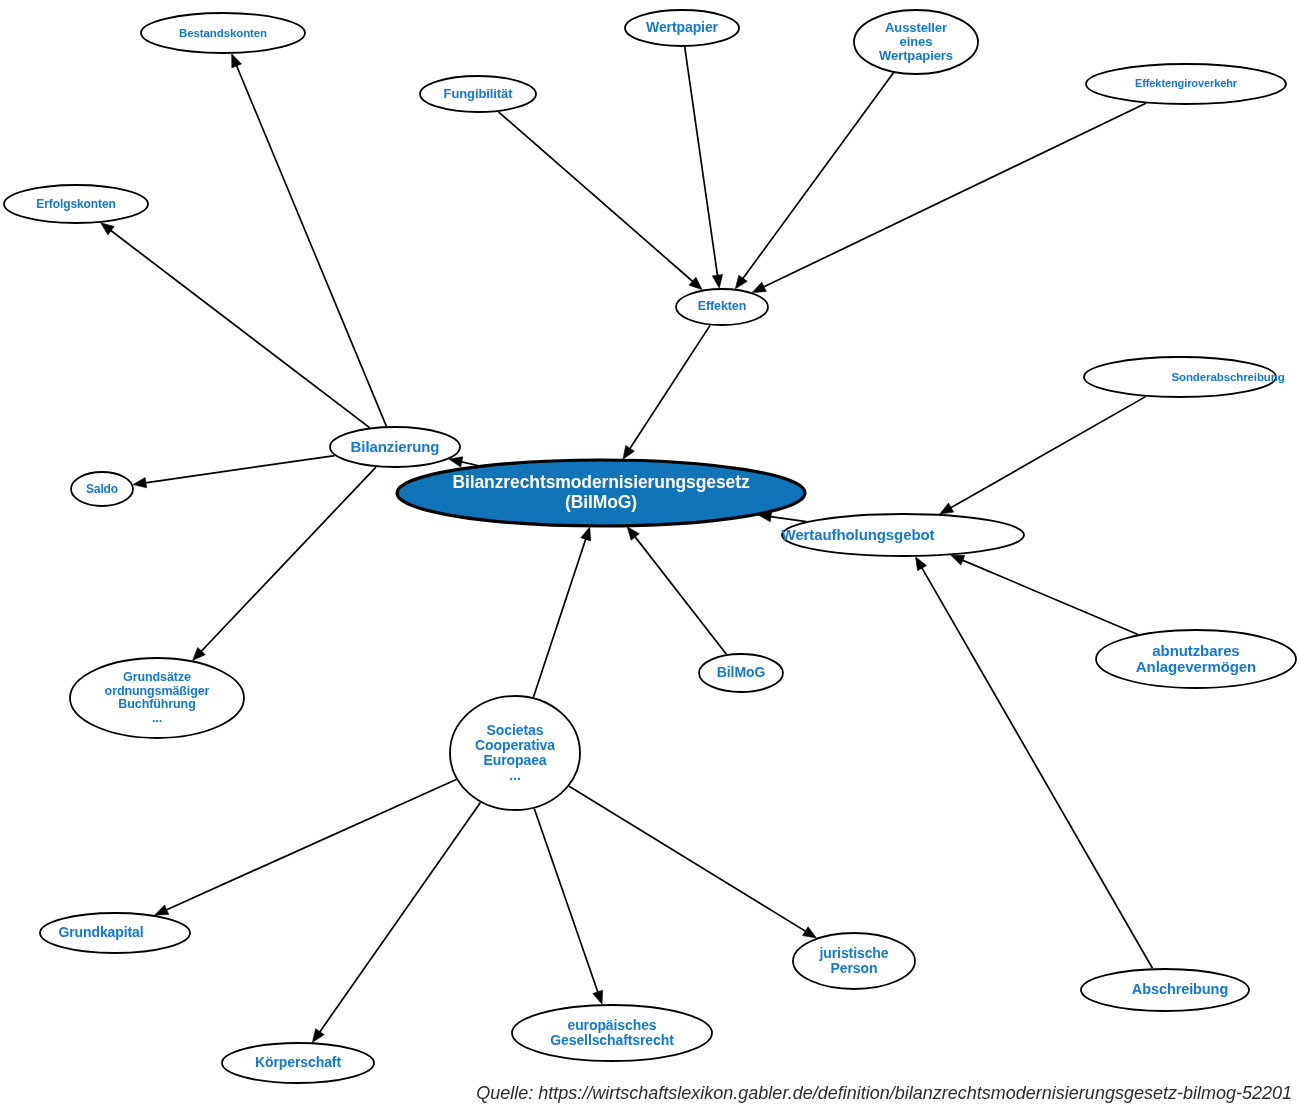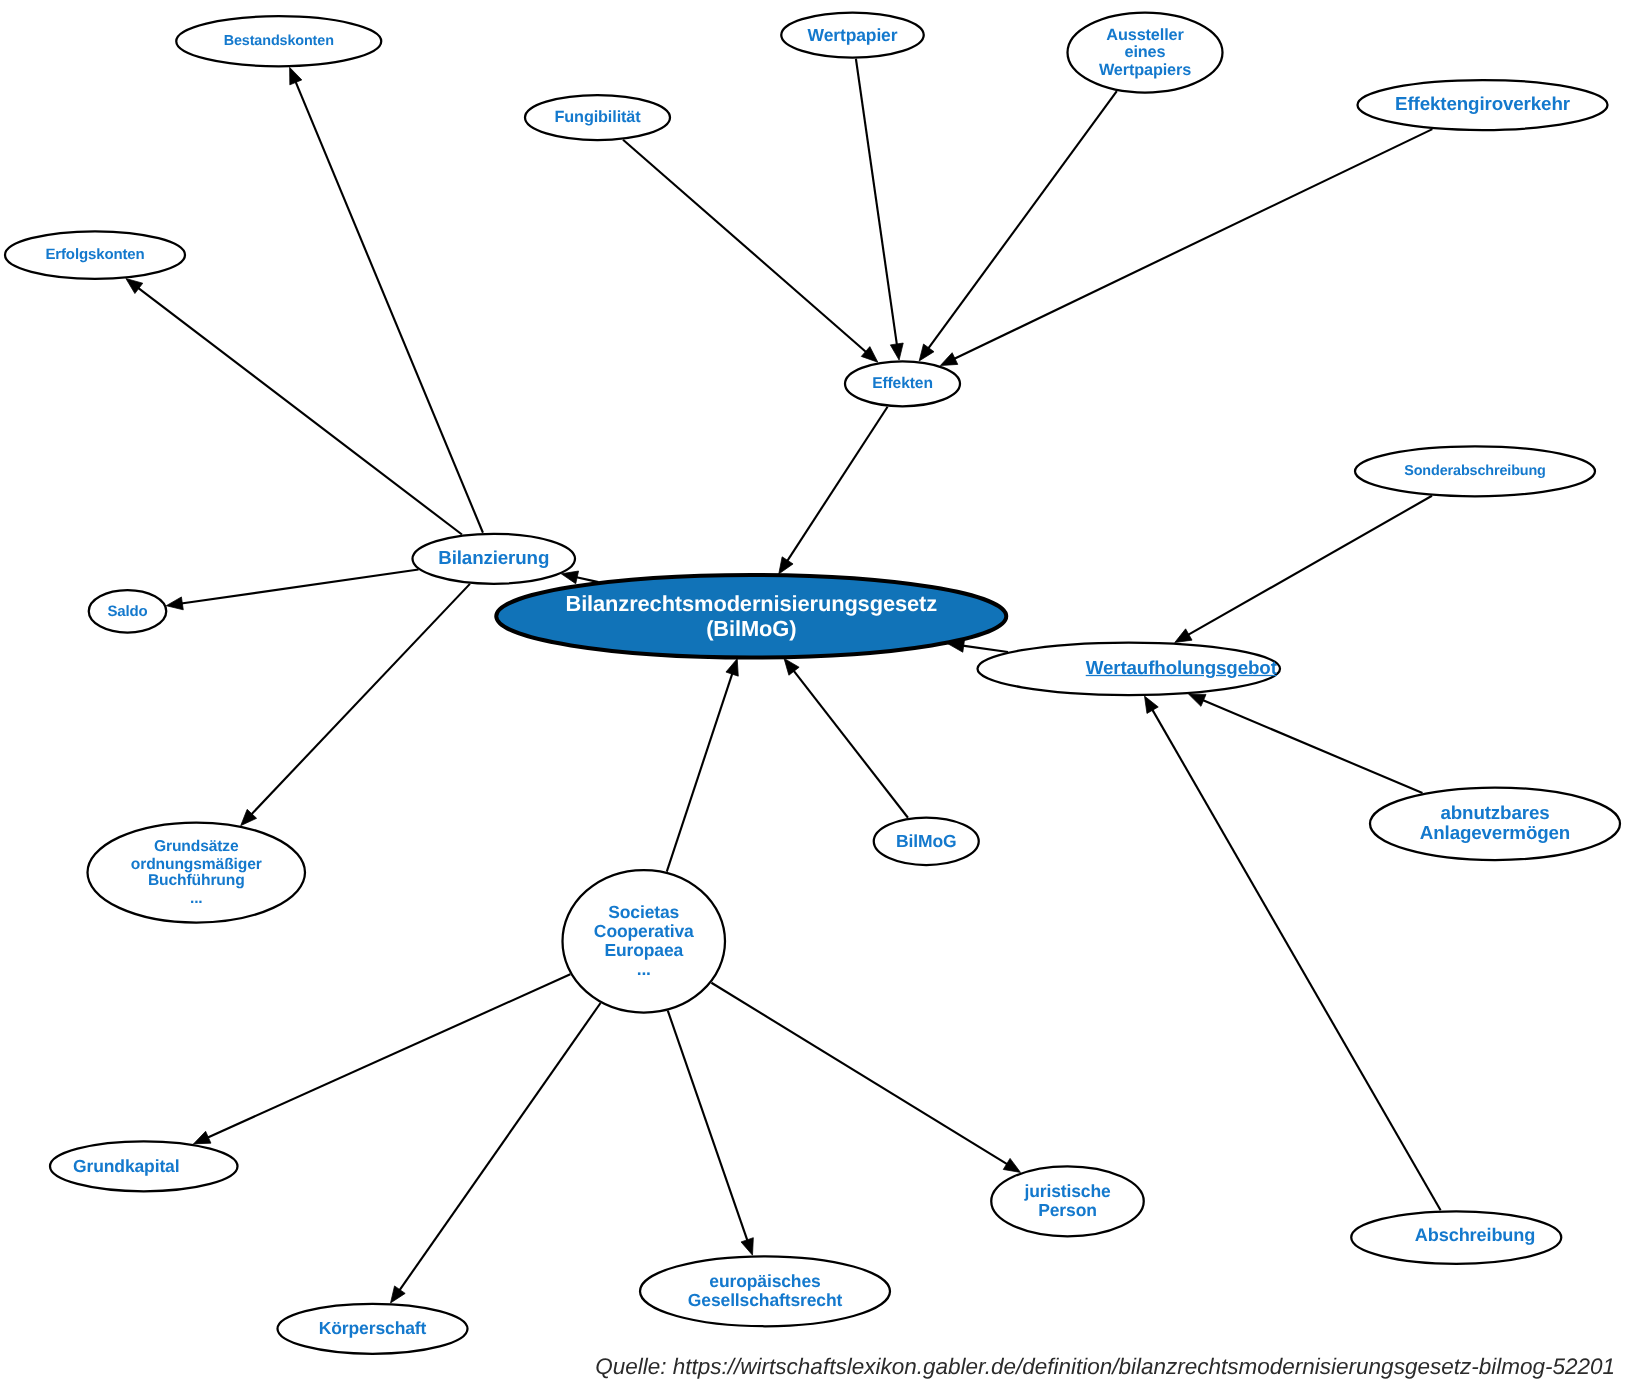--- a/index.html
+++ b/index.html
@@ -158,36 +158,36 @@
       <div class="node-label" style="left: 223px; top: 33px; font-size: 11.5px;">Bestandskonten</div>
       <div class="node-hit" style="left: 223px; top: 33px; width: 164px; height: 40px;"></div>
       <div class="node-label" style="left: 682px; top: 28px; font-size: 14px;">Wertpapier</div>
       <div class="node-hit" style="left: 682px; top: 28px; width: 114px; height: 36px;"></div>
       <div class="node-label" style="left: 916px; top: 42px; font-size: 13px;">Aussteller
 eines
 Wertpapiers</div>
       <div class="node-hit" style="left: 916px; top: 42px; width: 124px; height: 64px;"></div>
       <div class="node-label" style="left: 478px; top: 94px; font-size: 13px;">Fungibilität</div>
       <div class="node-hit" style="left: 478px; top: 94px; width: 116px; height: 36px;"></div>
-      <div class="node-label" style="left: 1186px; top: 84px; font-size: 15px;">Effektengiroverkehr</div>
+      <div class="node-label" style="left: 1186px; top: 84px; font-size: 11px;">Effektengiroverkehr</div>
       <div class="node-hit" style="left: 1186px; top: 84px; width: 200px; height: 40px;"></div>
       <div class="node-label" style="left: 76px; top: 204px; font-size: 12px;">Erfolgskonten</div>
       <div class="node-hit" style="left: 76px; top: 204px; width: 144px; height: 38px;"></div>
       <div class="node-label" style="left: 722px; top: 307px; font-size: 12.5px;">Effekten</div>
       <div class="node-hit" style="left: 722px; top: 307px; width: 92px; height: 36px;"></div>
-      <div class="node-label" style="left: 1180px; top: 377px; font-size: 11.5px; text-align: right;">Sonderabschreibung</div>
+      <div class="node-label" style="left: 1228px; top: 377px; font-size: 11.5px; text-align: right;">Sonderabschreibung</div>
       <div class="node-hit" style="left: 1180px; top: 377px; width: 192px; height: 40px;"></div>
       <div class="node-label" style="left: 395px; top: 447px; font-size: 15px; text-align: center;">Bilanzierung</div>
       <div class="node-hit" style="left: 395px; top: 447px; width: 130px; height: 40px;"></div>
       <div class="node-label" style="left: 102px; top: 489px; font-size: 12px;">Saldo</div>
       <div class="node-hit" style="left: 102px; top: 489px; width: 62px; height: 34px;"></div>
       <div class="node-label central-label" style="left: 601px; top: 493px; font-size: 17.5px;">Bilanzrechtsmodernisierungsgesetz
 (BilMoG)</div>
       <div class="node-hit" style="left: 601px; top: 493px; width: 408px; height: 66px;"></div>
-      <div class="node-label" style="left: 945px; top: 535px; font-size: 15px; text-decoration: underline;">Wertaufholungsgebot</div>
+      <div class="node-label" style="left: 858px; top: 535px; font-size: 15px;">Wertaufholungsgebot</div>
       <div class="node-hit" style="left: 903px; top: 535px; width: 242px; height: 42px;"></div>
       <div class="node-label" style="left: 1196px; top: 659px; font-size: 15px;">abnutzbares
 Anlagevermögen</div>
       <div class="node-hit" style="left: 1196px; top: 659px; width: 200px; height: 58px;"></div>
       <div class="node-label" style="left: 741px; top: 673px; font-size: 14px;">BilMoG</div>
       <div class="node-hit" style="left: 741px; top: 673px; width: 84px; height: 38px;"></div>
       <div class="node-label" style="left: 157px; top: 698px; font-size: 12.5px;">Grundsätze
 ordnungsmäßiger
 Buchführung
 ...</div>

